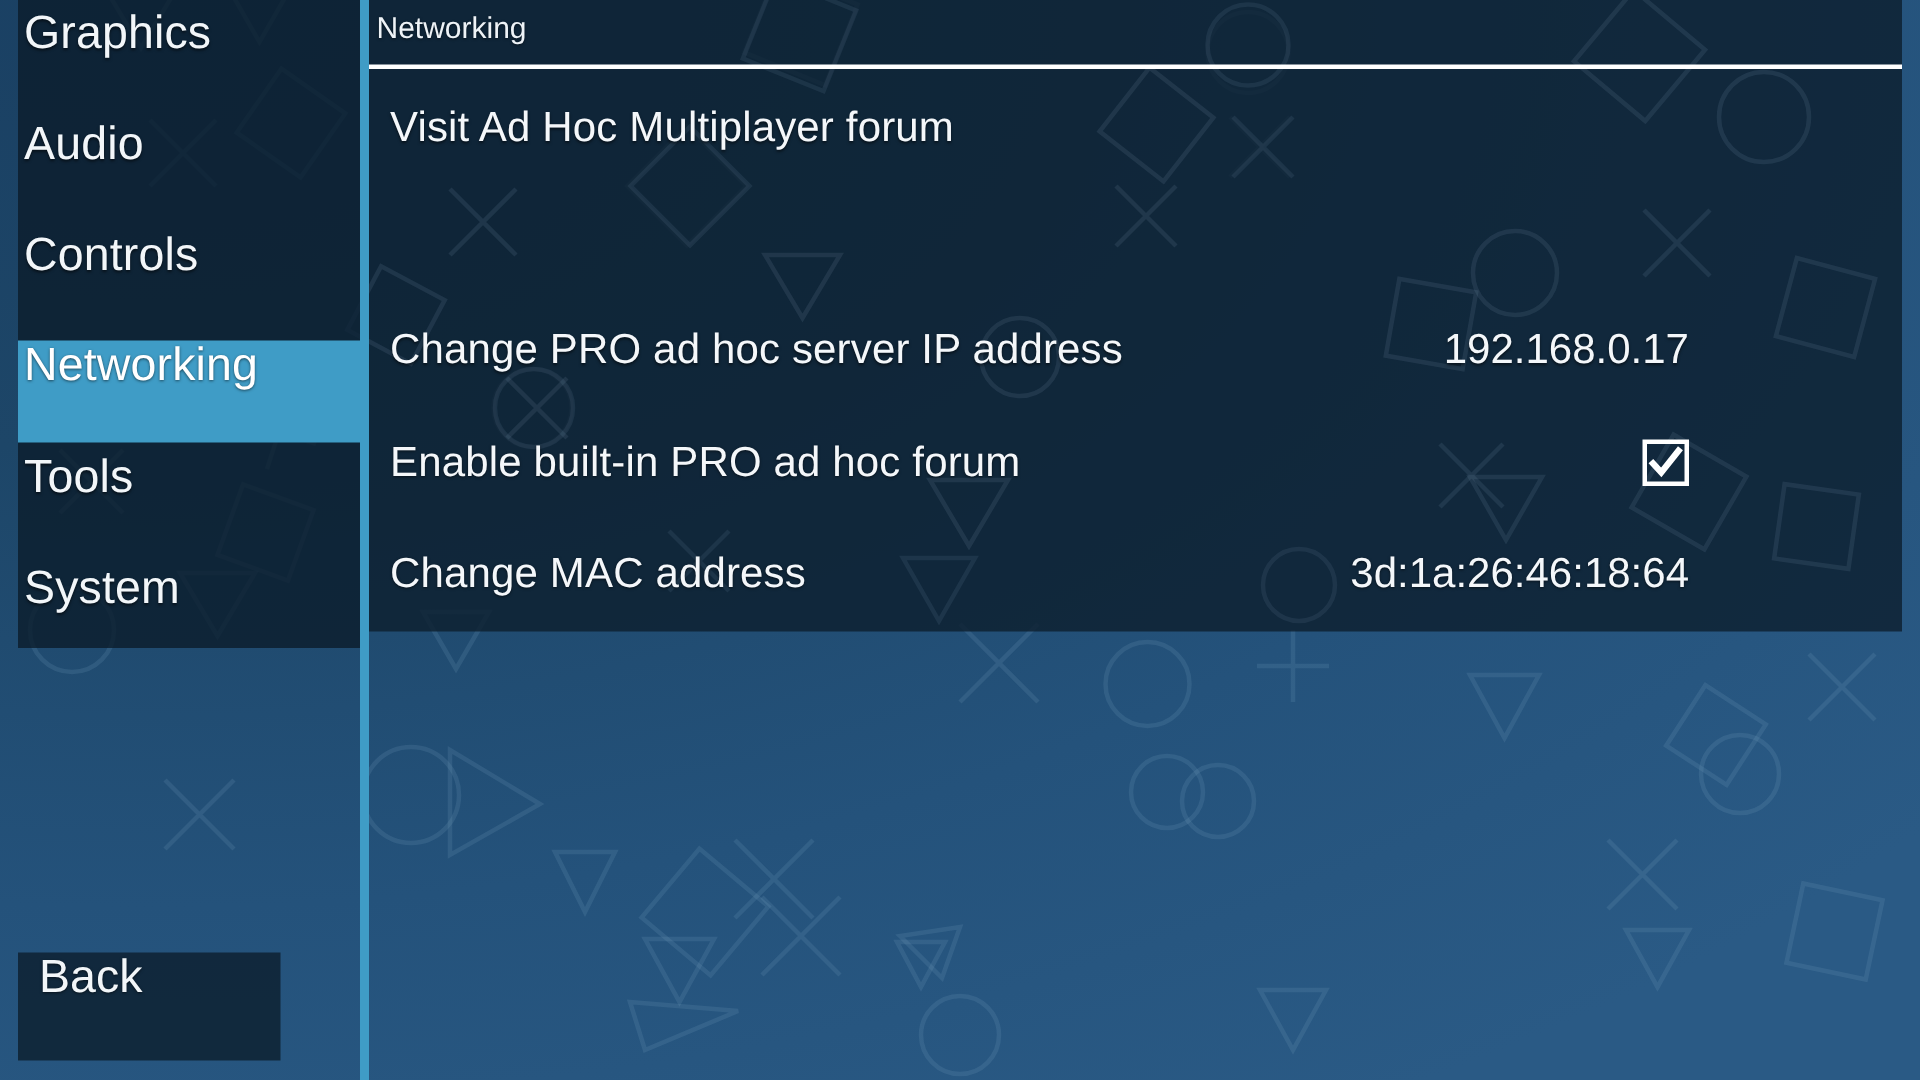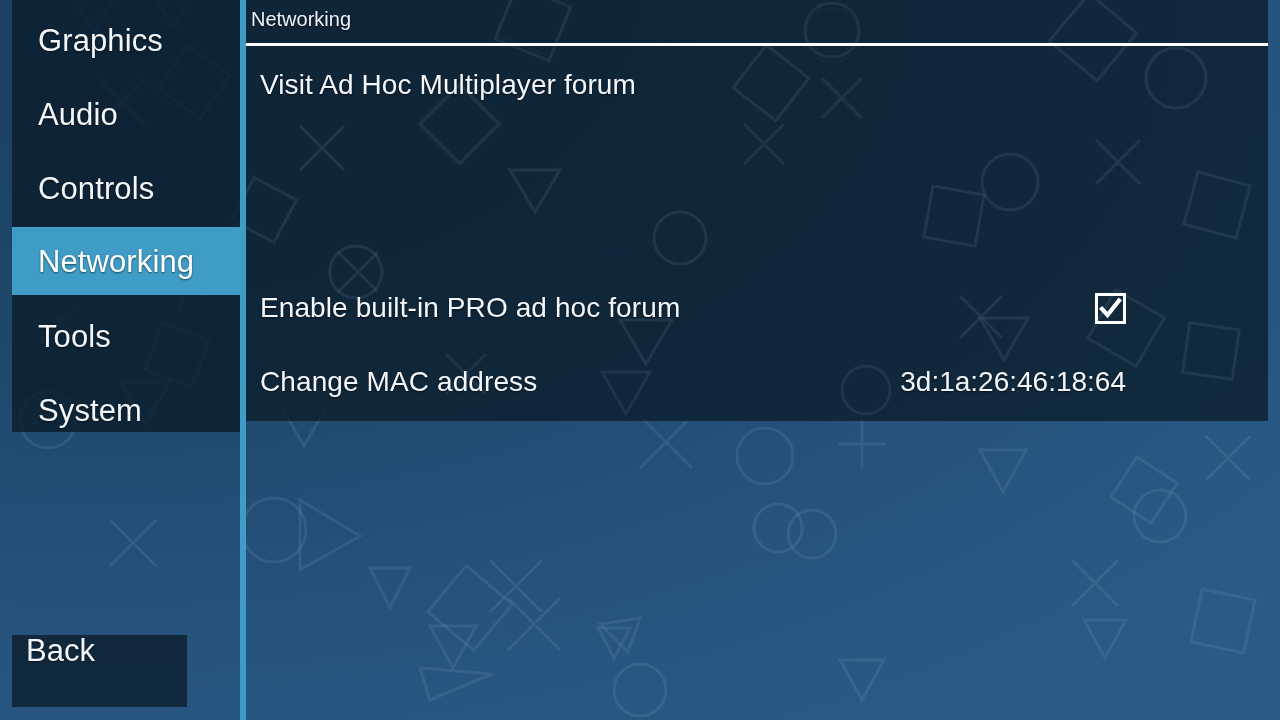--- a/index.html
+++ b/index.html
@@ -21,22 +21,22 @@
     opacity:1;
   }
 
   
   #sidebar {
     position:absolute; left:12px; top:0; width:228px; height:432px;
     background:rgba(10,27,41,0.78);
   }
   .nav-item {
     position:absolute; left:0; width:228px; height:68px;
-    display:flex; align-items:center;
-    padding-left:26px;
+    display:flex; align-items:flex-start;
+    padding-left:4px;
   }
   .nav-item .lbl {
     font-size:31px; color:#f2f6f9; letter-spacing:0.1px;
     text-shadow:0 1px 2px rgba(0,0,0,0.55);
     line-height:1;
   }
   .nav-item.selected { background:#3f9cc6; }
   .nav-item.selected .lbl { color:#ffffff; }
 
   
@@ -237,20 +237,24 @@
     <div id="panel-header">
       <span class="title">Networking</span>
     </div>
     <div id="header-rule"></div>
 
     <div class="row" style="top:56px">
       <span class="label">Visit Ad Hoc Multiplayer forum</span>
     </div>
 
 
+    <div class="row" style="top:204px">
+      <span class="label">Change PRO ad hoc server IP address</span>
+      <span class="value">192.168.0.17</span>
+    </div>
 
     <div class="row" style="top:279px">
       <span class="label">Enable built-in PRO ad hoc forum</span>
       <span class="checkbox">
         <svg width="25" height="25" viewBox="0 0 25 25" aria-hidden="true">
           <path d="M4 13 L9.5 19 L21 4.5" stroke="#ffffff" stroke-width="4.2" fill="none" stroke-linecap="square" stroke-linejoin="miter"></path>
         </svg>
       </span>
     </div>
 

